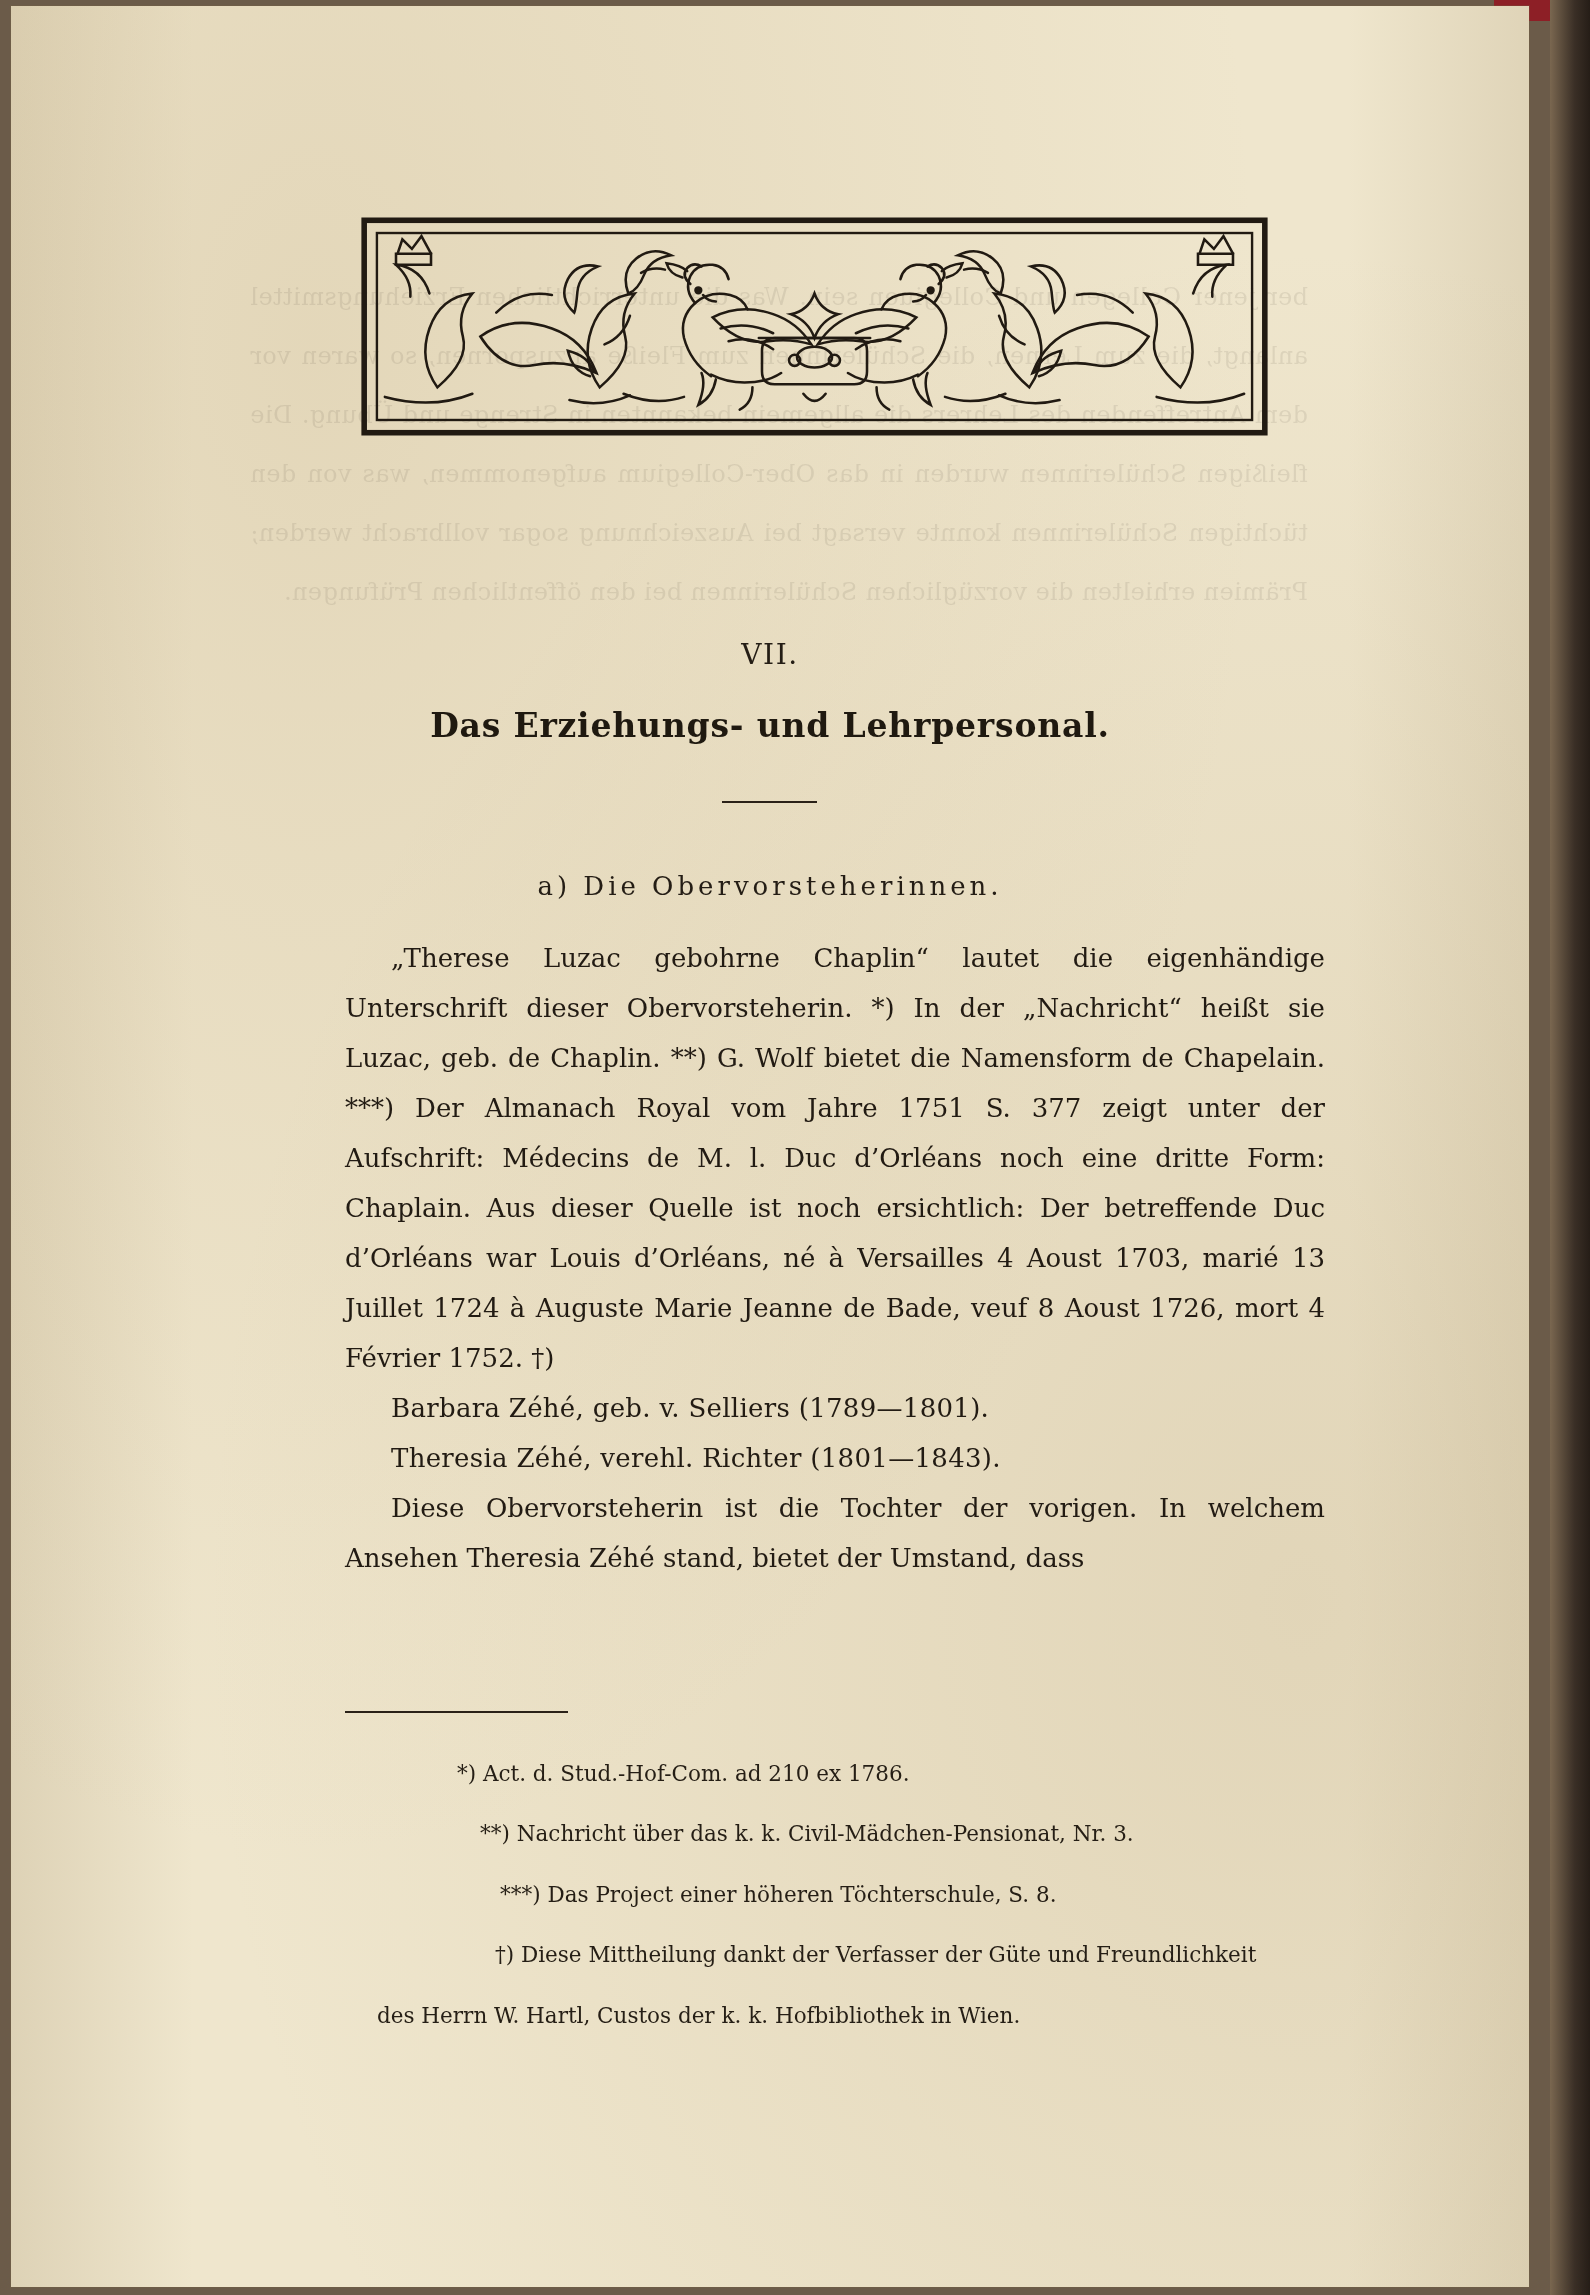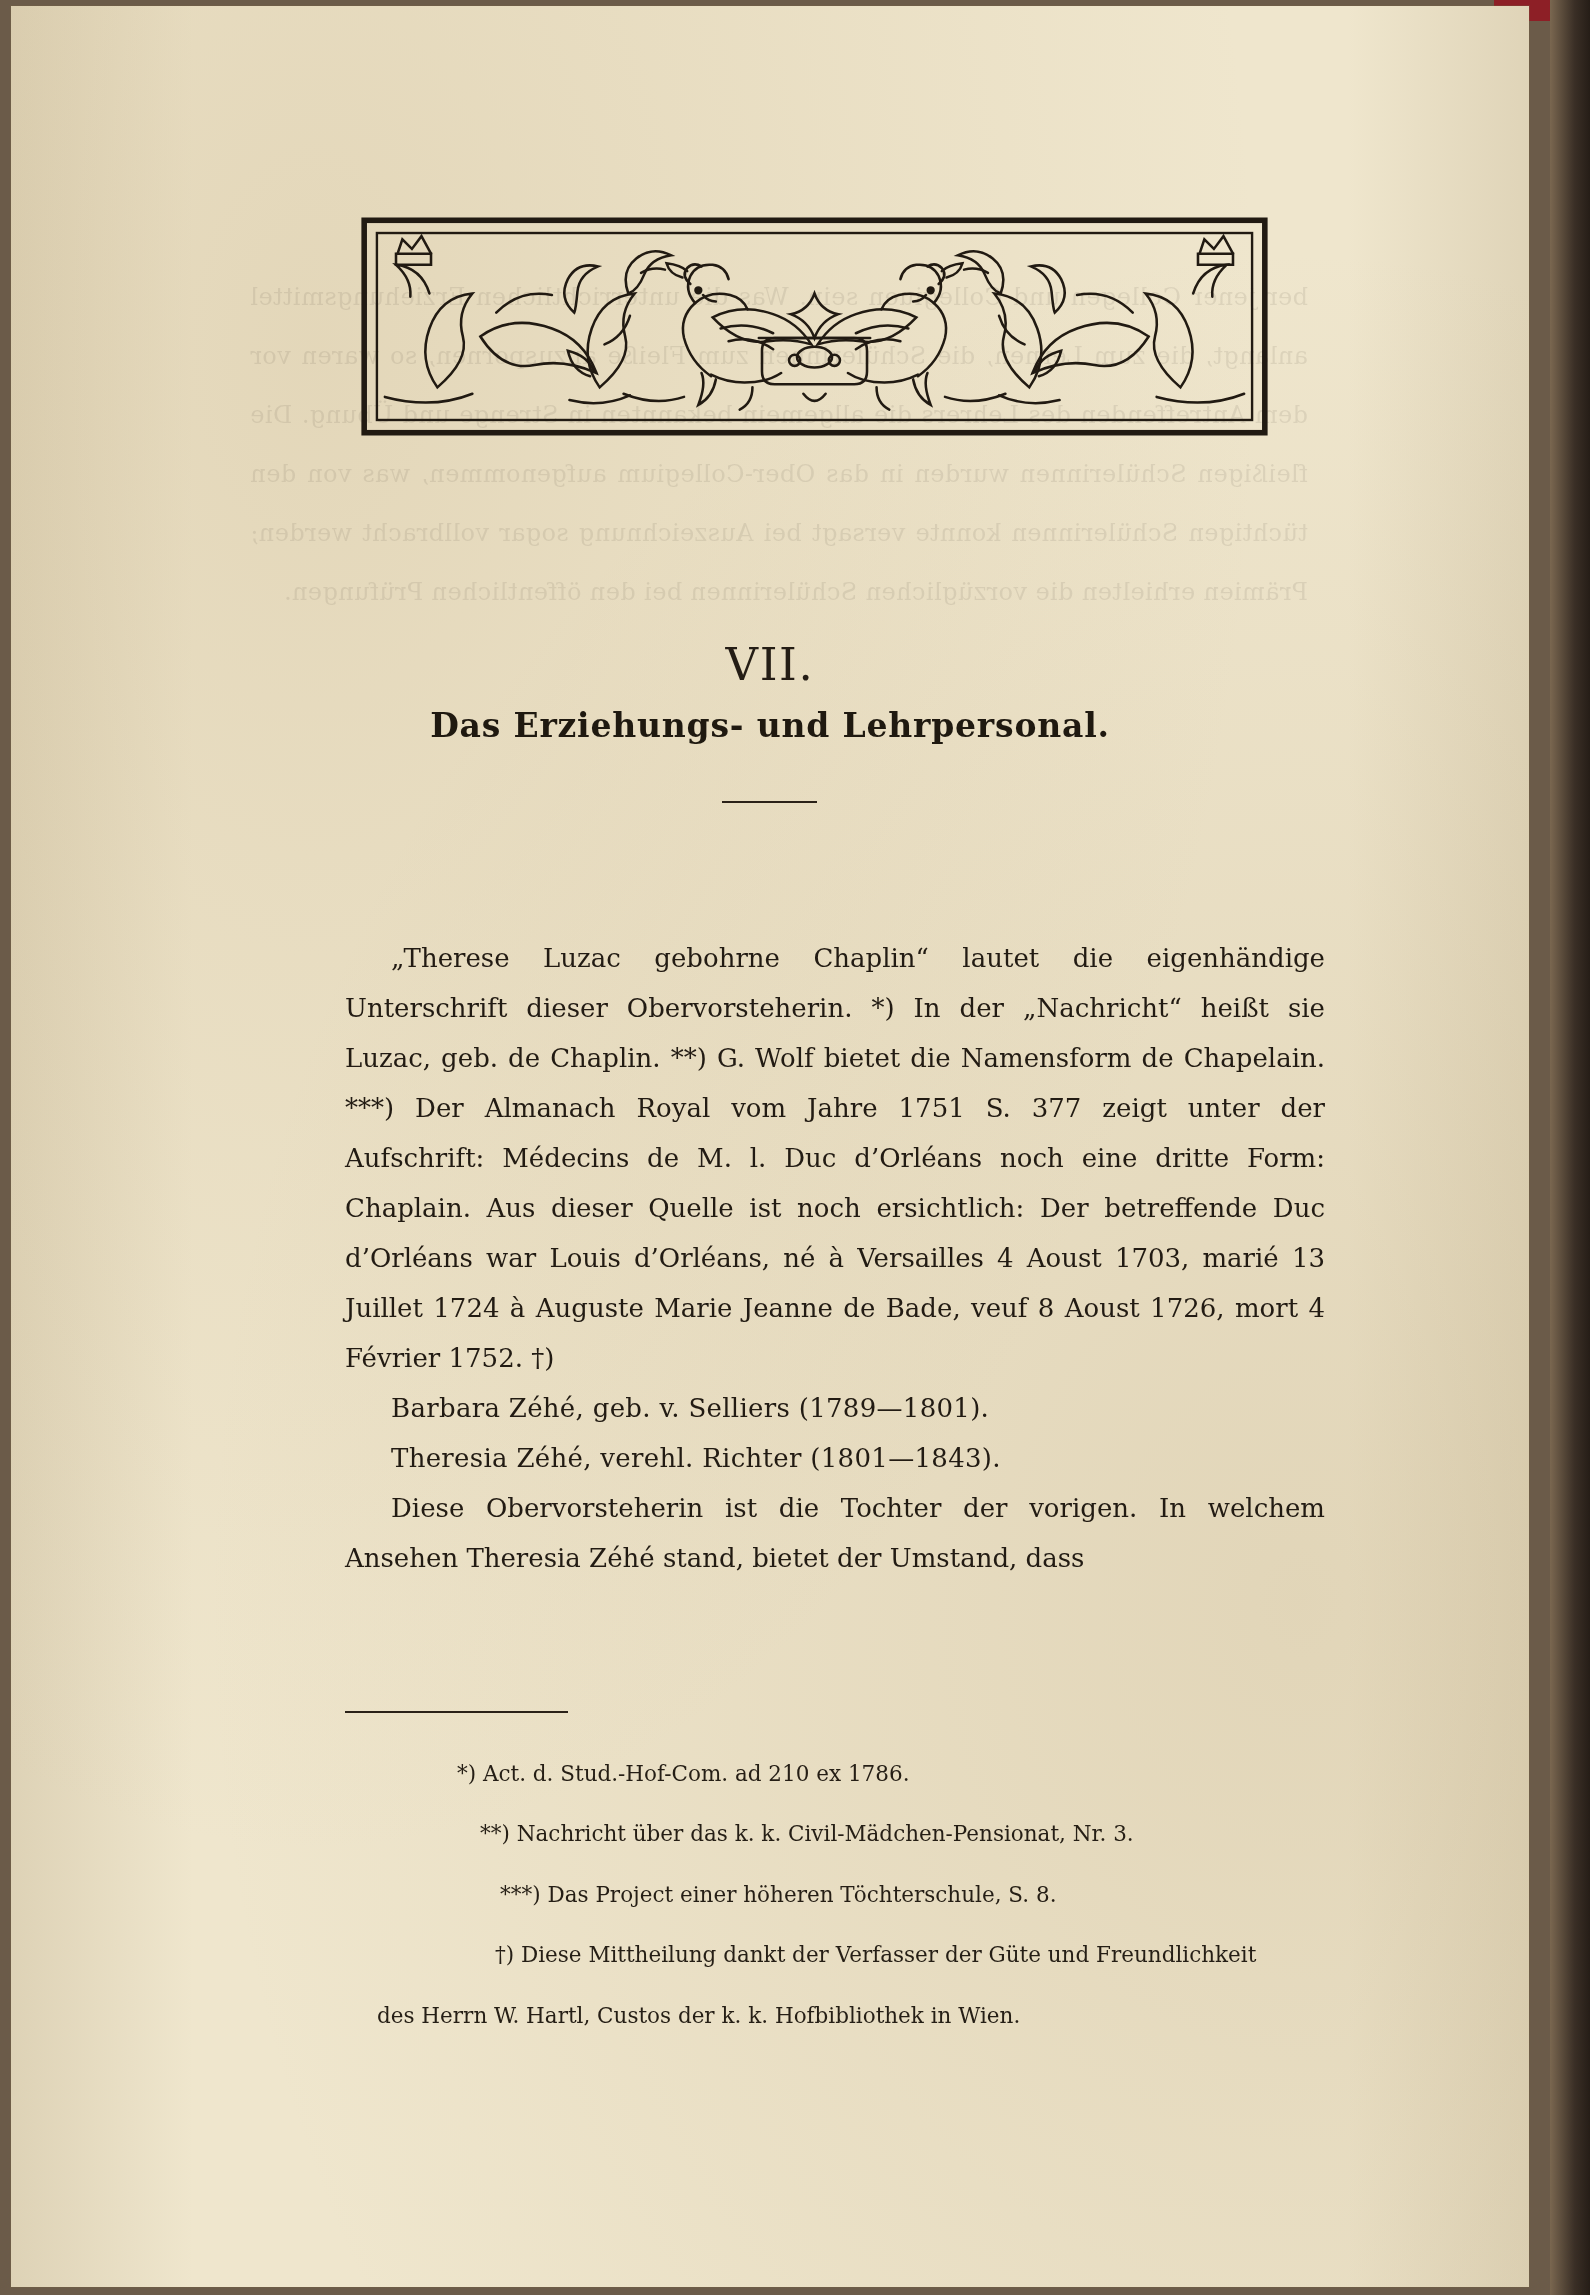--- a/index.html
+++ b/index.html
@@ -89,21 +89,21 @@
     height: 219px;
   }
   .ornament svg { display: block; width: 100%; height: 100%; }
 
   .chapter-num {
     position: absolute;
     left: 0; right: 0;
     top: 632px;
     text-align: center;
     font-family: "DejaVu Serif", serif;
-    font-size: 45px;
+    font-size: 28px;
     letter-spacing: 1.6px;
     color: #241d15;
   }
 
   .chapter-title {
     position: absolute;
     left: 0; right: 0;
     top: 700px;
     text-align: center;
     font-family: "DejaVu Serif", serif;
@@ -258,20 +258,21 @@
             <path d="M990 150 q-40 -28 -90 -10 q-40 14 -56 56 q40 -18 78 -10 q40 8 68 -36z"></path>
             <path d="M170 120 q30 -30 70 -22"></path>
             <path d="M970 120 q-30 -30 -70 -22"></path>
           </g>
         </svg>
       </div>
 
       <div class="chapter-num roman">VII.</div>
       <div class="chapter-title">Das Erziehungs- und Lehrpersonal.</div>
       <div class="rule"></div>
+      <div class="subhead sp">a) Die Obervorsteherinnen.</div>
 
       <div id="body">
         <p class="indent">„Therese Luzac gebohrne Chaplin“ lautet die eigenhändige Unterschrift dieser Obervorsteherin. *) In der „Nachricht“ heißt sie Luzac, geb. de Chaplin. **) G. Wolf bietet die Namensform de Chapelain. ***) Der Almanach Royal vom Jahre 1751 S. 377 zeigt unter der Aufschrift: Médecins de M. l. Duc d’Orléans noch eine dritte Form: Chaplain. Aus dieser Quelle ist noch ersichtlich: Der betreffende Duc d’Orléans war Louis d’Orléans, né à Versailles 4 Aoust 1703, marié 13 Juillet 1724 à Auguste Marie Jeanne de Bade, veuf 8 Aoust 1726, mort 4 Février 1752. †)</p>
         <p class="name-line">Barbara Zéhé, geb. v. Selliers (1789—1801).</p>
         <p class="name-line">Theresia Zéhé, verehl. Richter (1801—1843).</p>
         <p class="indent">Diese Obervorsteherin ist die Tochter der vorigen. In welchem Ansehen Theresia Zéhé stand, bietet der Umstand, dass</p>
       </div>
 
       <div class="footrule"></div>
 

